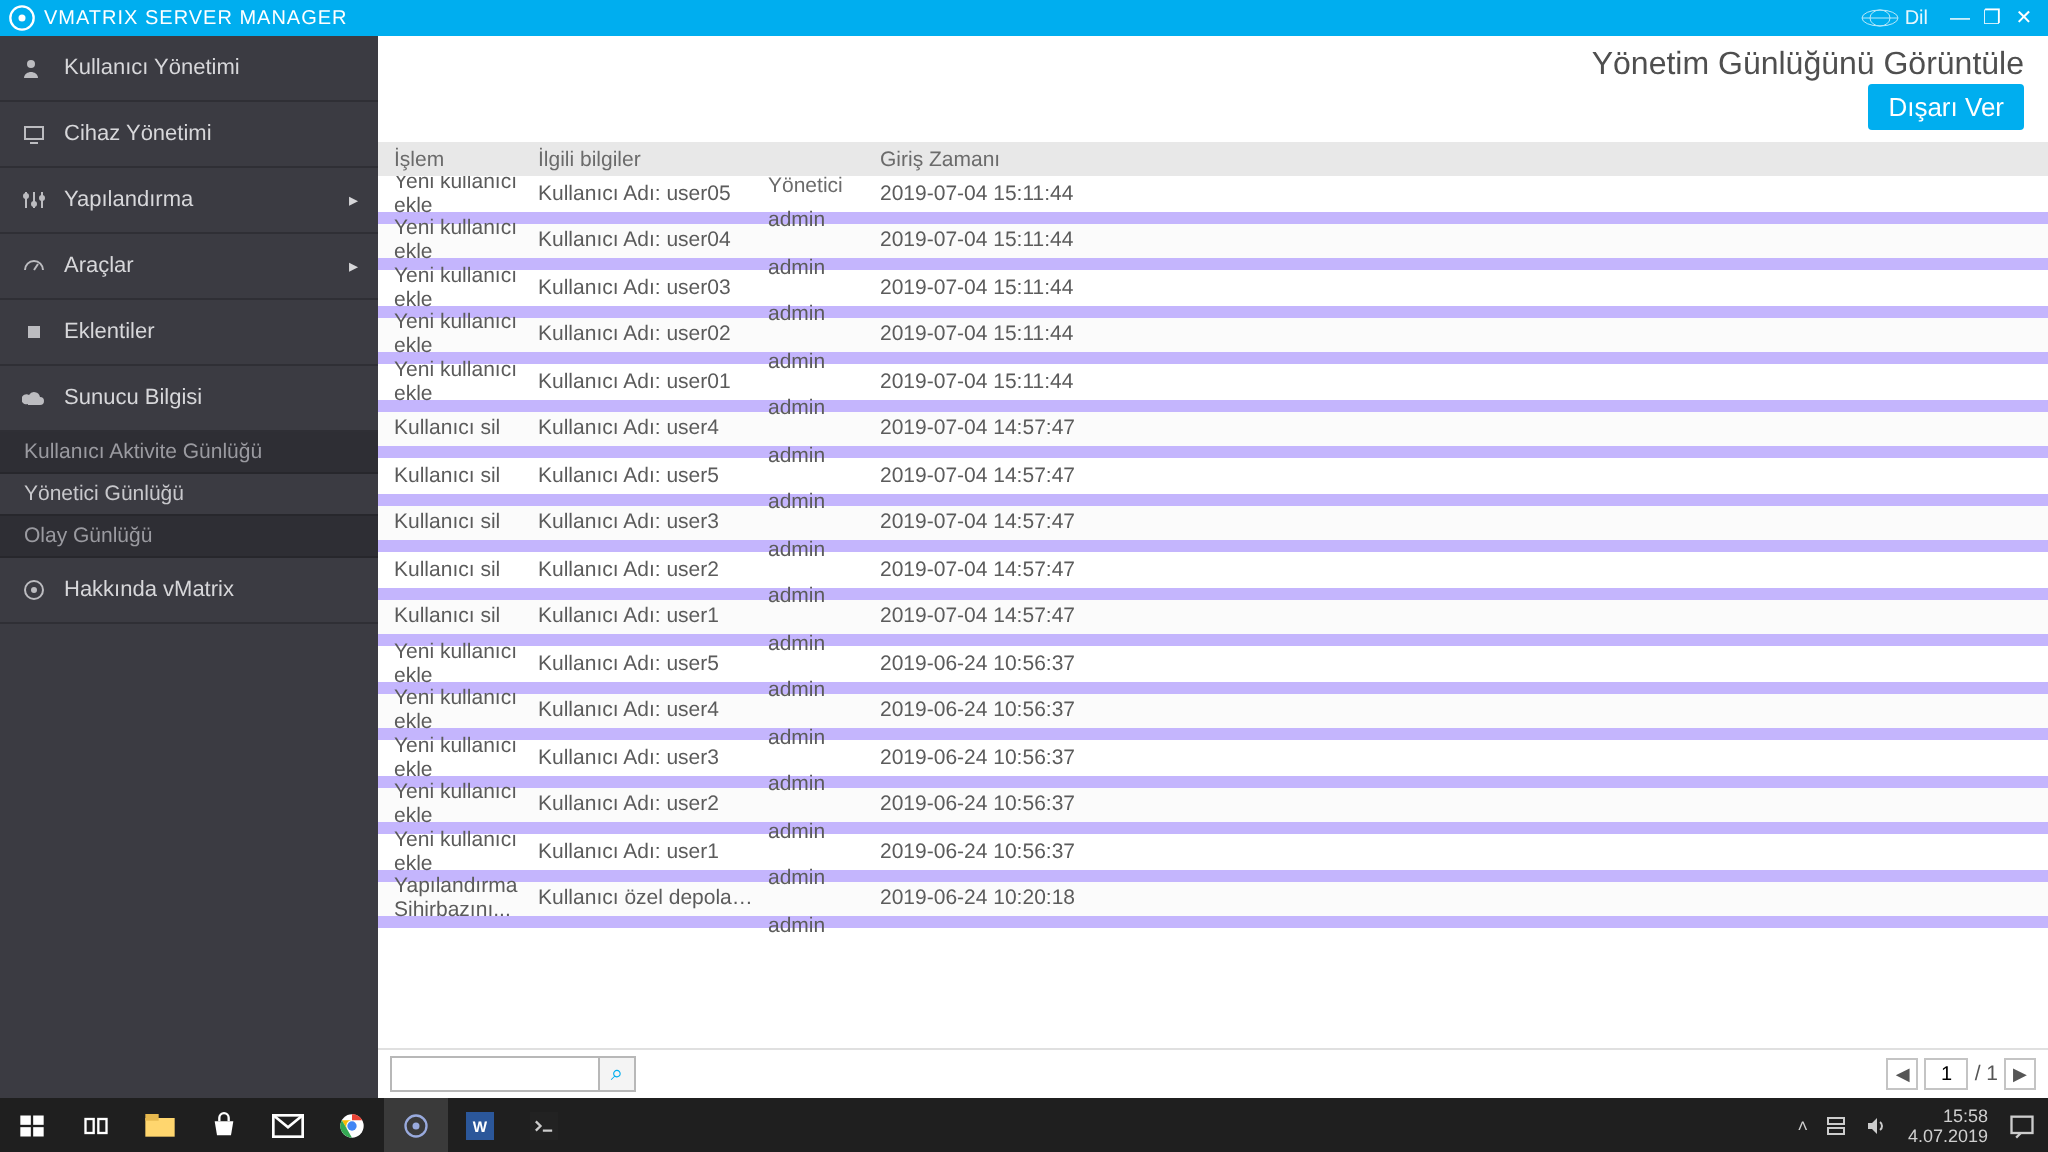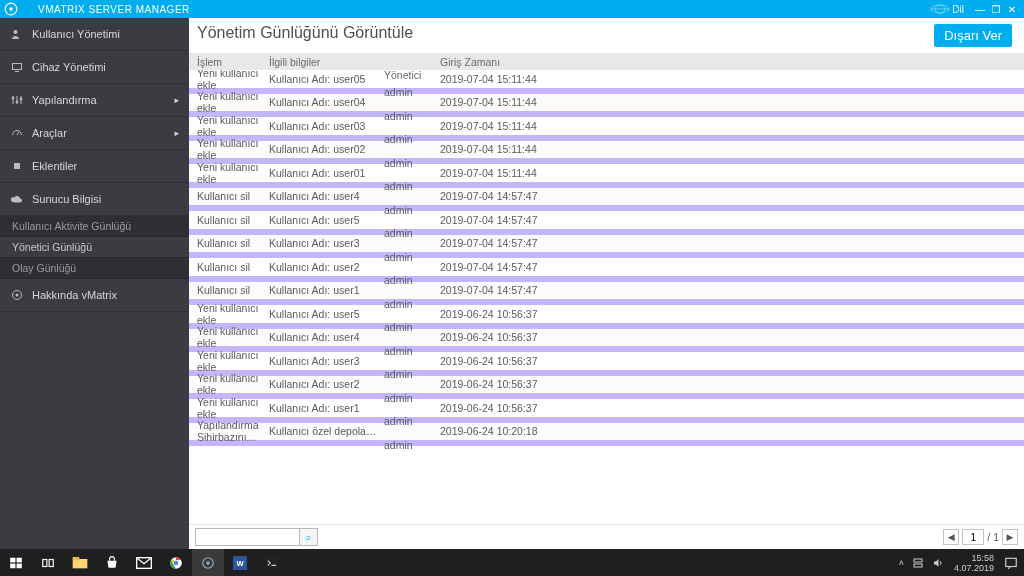--- a/index.html
+++ b/index.html
@@ -1,34 +1,34 @@
 <!DOCTYPE html>
 <html><head>
 <meta charset="utf-8">
 <style>
   * { margin:0; padding:0; box-sizing:border-box; font-family:"Segoe UI", Arial, sans-serif; }
   html,body { width:1024px; height:576px; overflow:hidden; background:#fff; }
   .titlebar { height:18px; background:#00aeef; display:flex; align-items:center; color:#fff; font-size:10px; padding:0 4px; }
   .titlebar .logo { width:14px; height:14px; margin-right:4px; display:flex; align-items:center; justify-content:center; }
-  .titlebar .title { flex:0 0 auto; letter-spacing:0.5px; font-weight:500;margin-left:16px; }
+  .titlebar .title { flex:0 0 auto; letter-spacing:0.5px; font-weight:500; }
   .titlebar .spacer { flex:1; }
   .titlebar .lang-globe { margin-right:2px; opacity:0.9; }
   .titlebar .lang { margin-right:8px; opacity:0.9; }
   .titlebar .winbtn { width:16px; text-align:center; cursor:pointer; }
   .app { display:flex; height:531px; }
   .sidebar { width:189px; background:#3b3b42; color:#d7d7da; display:flex; flex-direction:column; font-size:11px; }
   .side-item { height:25px; display:flex; align-items:center; padding:16px 10px; border-bottom:1px solid #2f2f35; cursor:pointer; }
   .side-item .icon { width:14px; margin-right:8px; display:inline-flex; align-items:center; justify-content:center; }
   .side-item .chev { margin-left:auto; font-size:9px; }
   .side-item.active { background:#00aeef; color:#fff; border-bottom:1px solid #00aeef; }
   .side-item.active .icon svg * { stroke:#fff; fill:#fff; }
   .sub-item { height:21px; display:flex; align-items:center; padding-left:12px; background:#2e2e34; color:#9a9aa0; border-bottom:1px solid #27272c; cursor:pointer; font-size:10.5px; }
   .sub-item.selected { background:#3b3b42; color:#c8c8cc; }
   .content { flex:1; display:flex; flex-direction:column; background:#fff; color:#4d4d4d; }
-  .c-header { display:flex; align-items:flex-start; padding:6px 12px 6px 8px; }
+  .c-header { display:flex; align-items:flex-end; padding:6px 12px 6px 8px;flex-direction:column; }
   .c-header h1 { font-size:16px; font-weight:400; color:#4f4f4f; }
   .export-btn { margin-left:auto; background:#00aeef; color:#fff; border:none; padding:4px 10px; font-size:13px; border-radius:2px; cursor:pointer; }
   .thead { display:flex; background:#e8e8e8; color:#6b6b6b; font-size:10.5px; height:17px; align-items:center; }
   .col-a { width:80px; padding-left:8px; }
   .col-b { width:115px; }
   .col-c { width:56px;margin-top:27px; }
   .col-d { flex:1; }
   .tbody { flex:1; overflow:auto; }
   .row { display:flex; align-items:center; height:23.5px; border-bottom:6px solid #c4b5fd; font-size:10.5px; color:#5b5b5b; }
   .row:nth-child(even){ background:#fbfbfb; }

